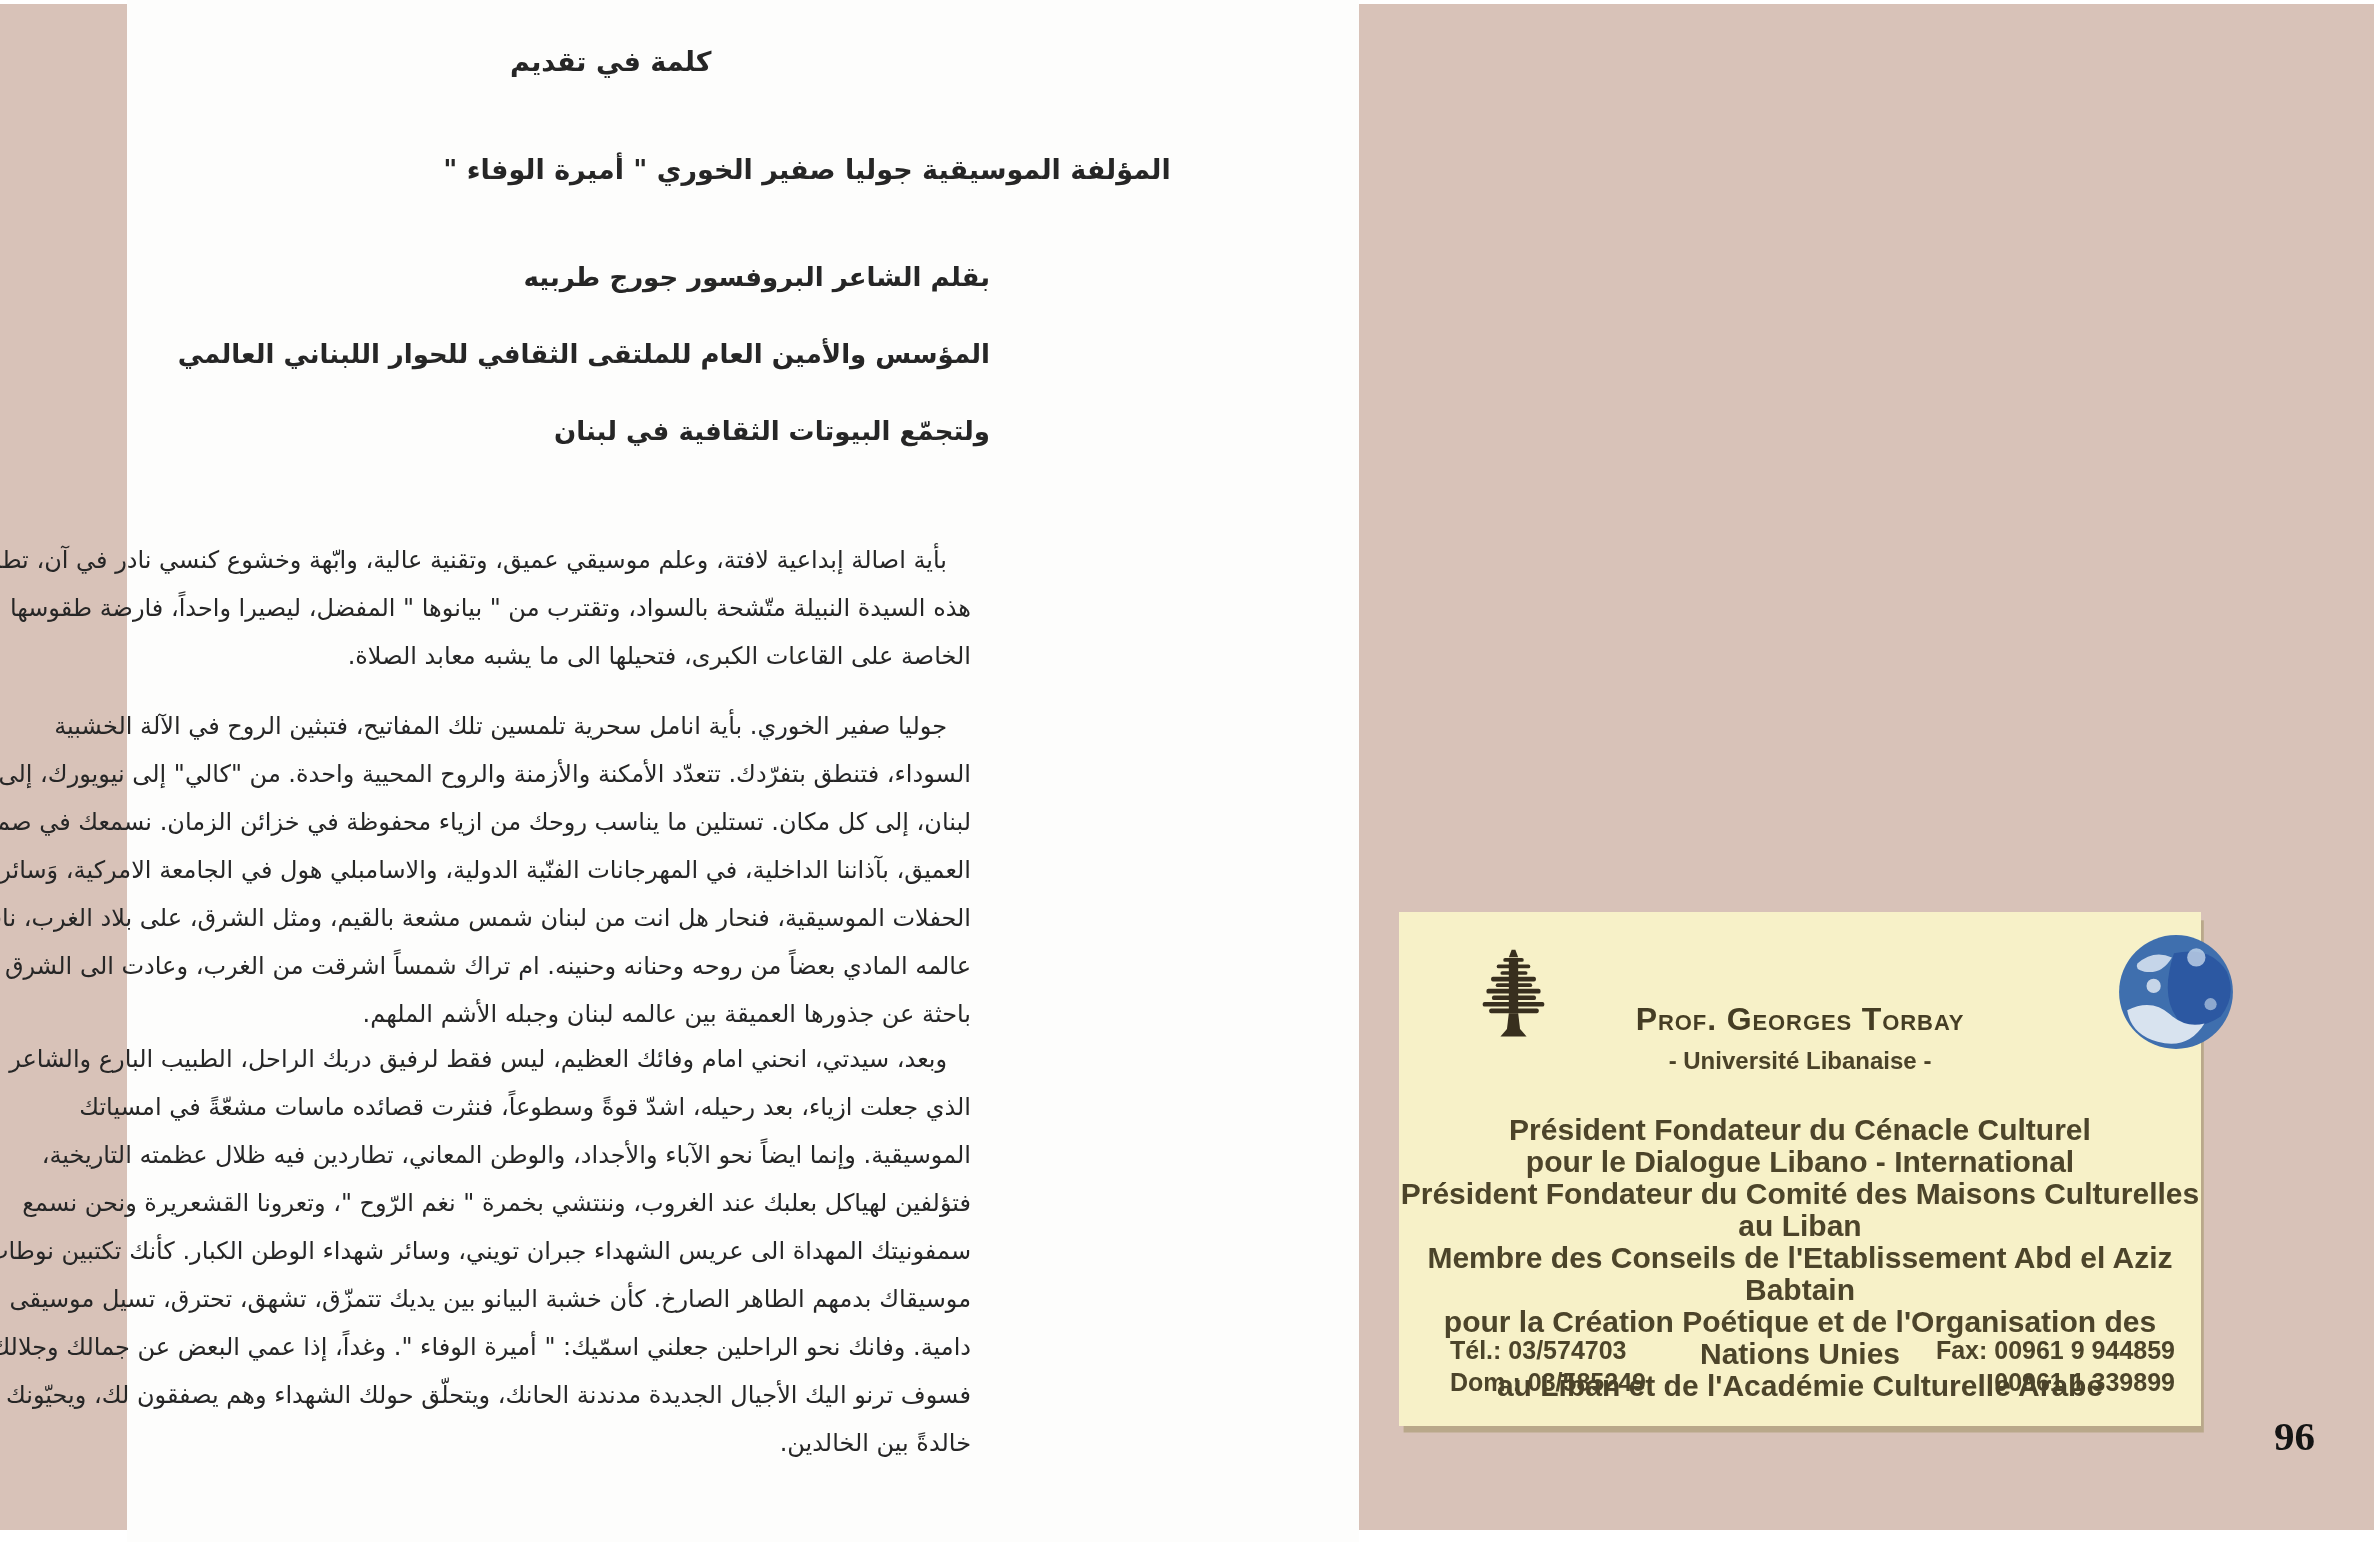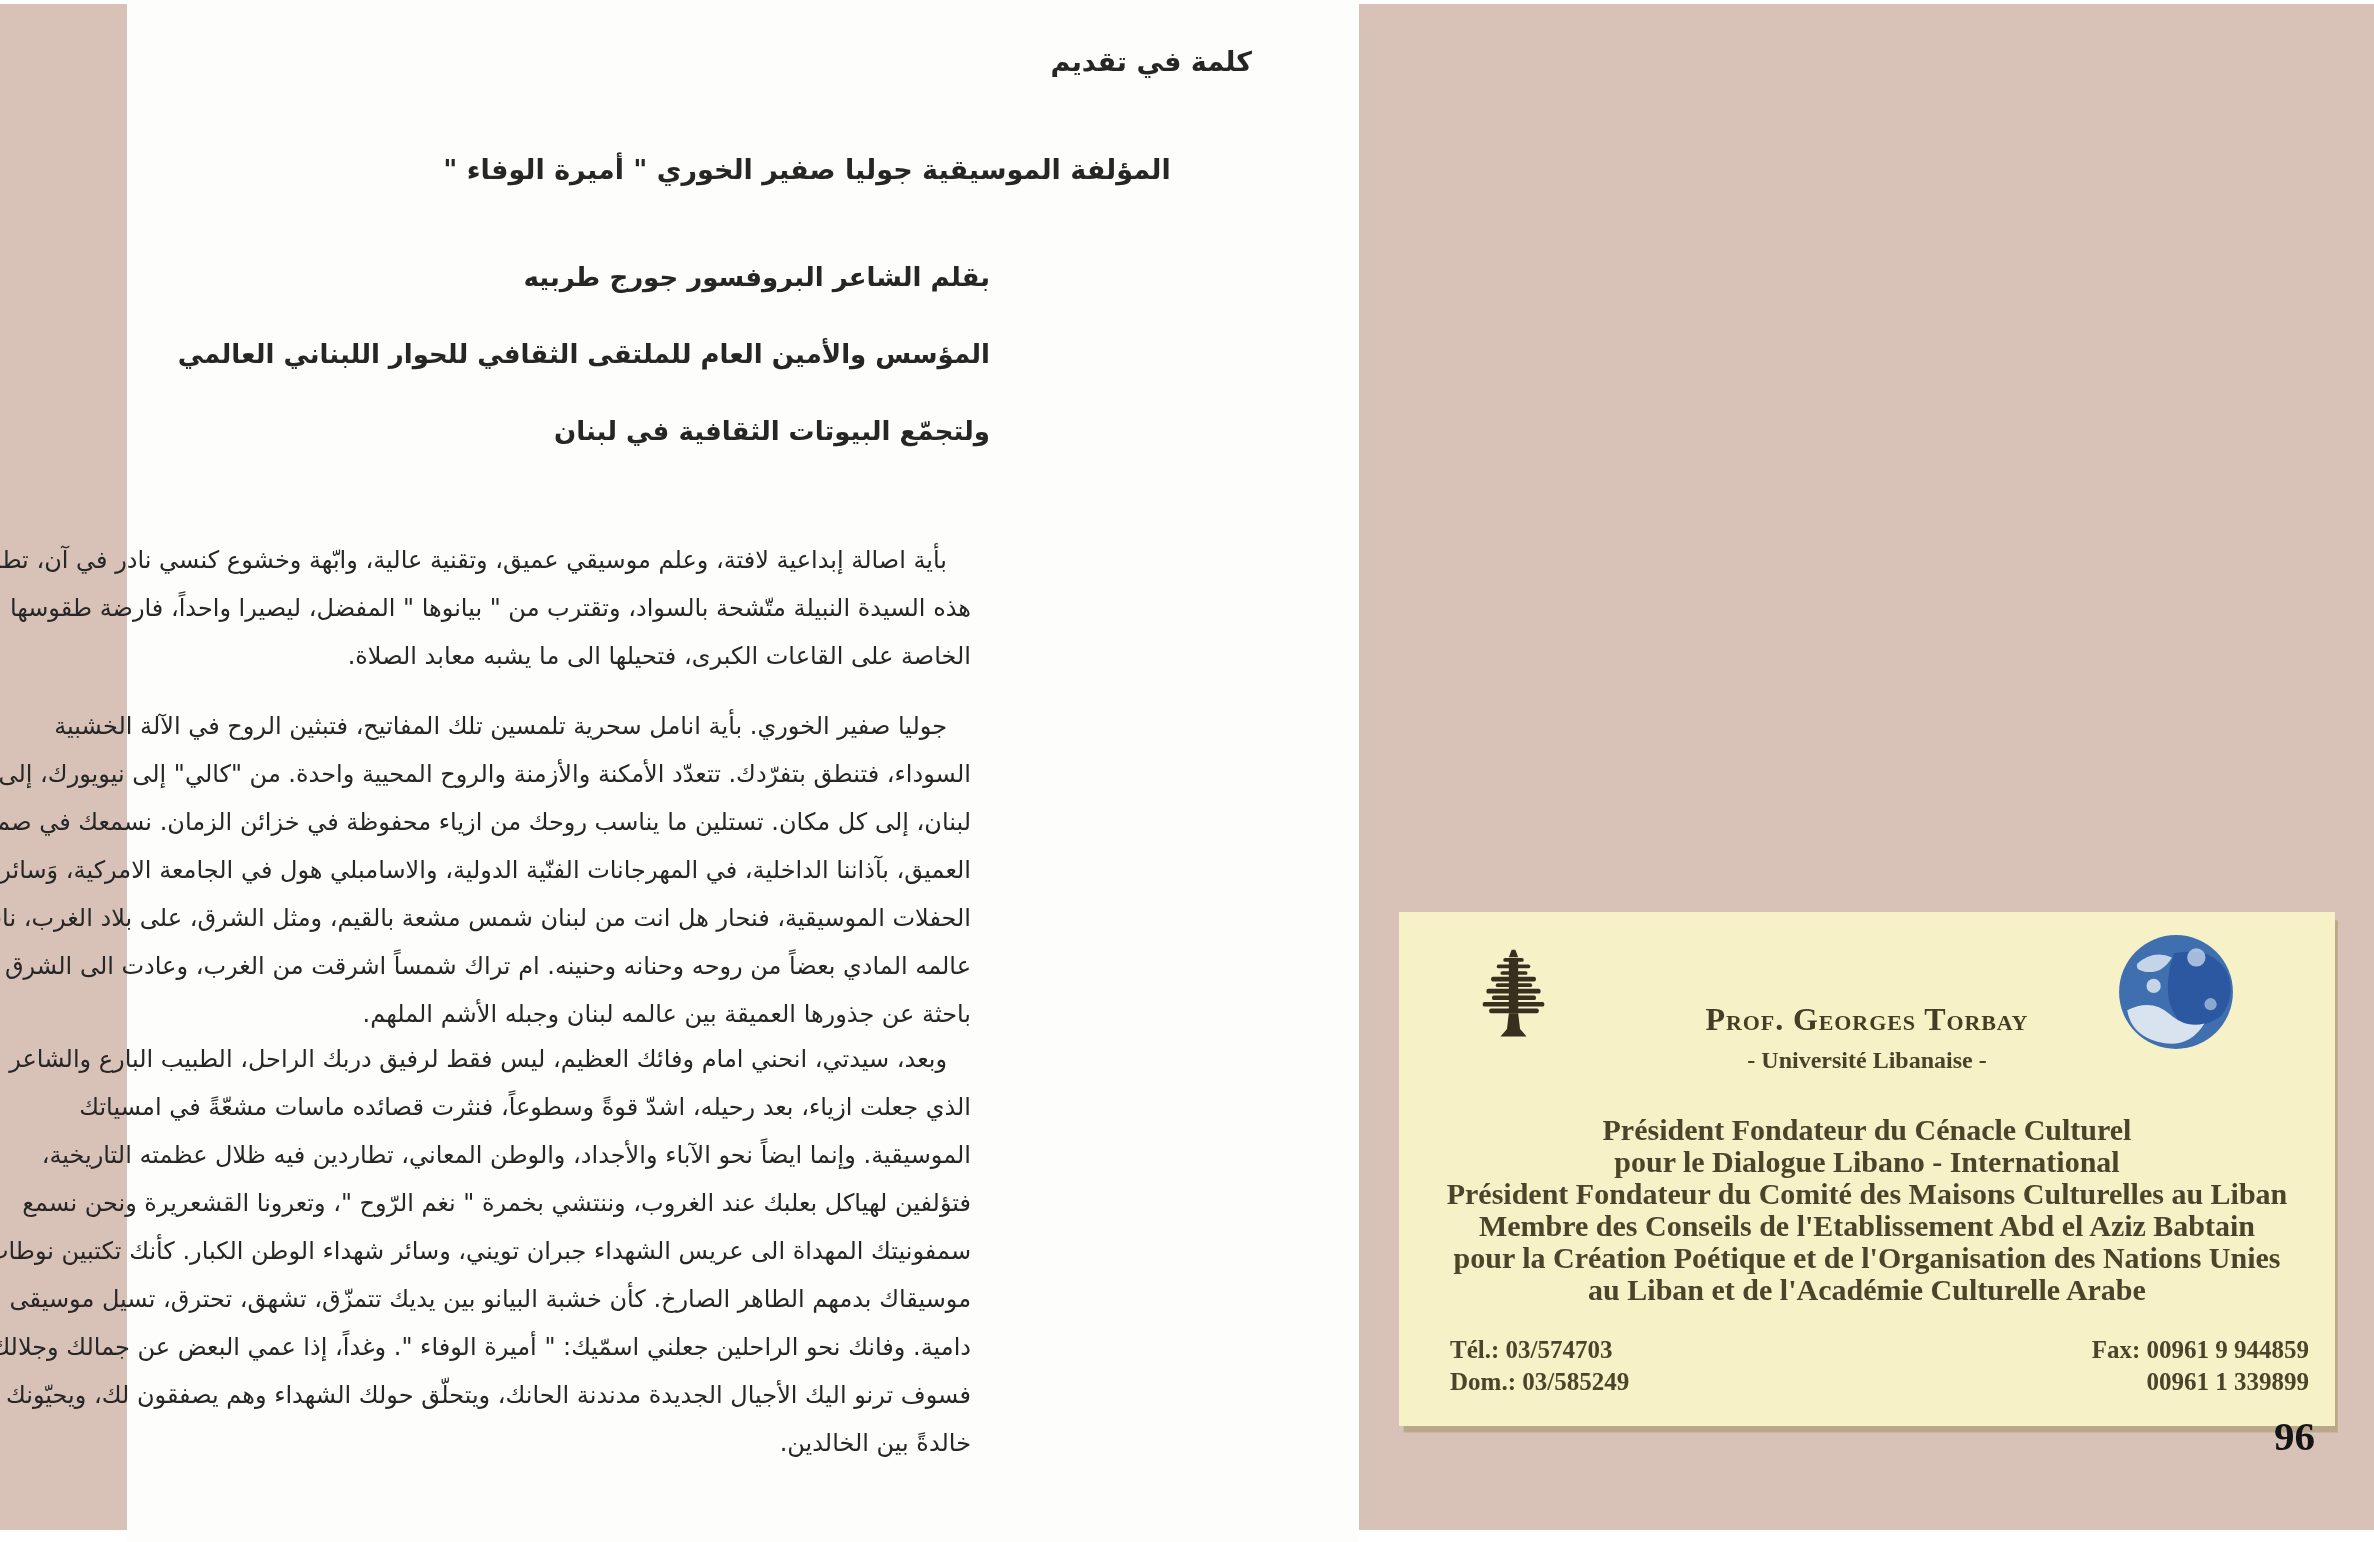--- a/index.html
+++ b/index.html
@@ -15,46 +15,47 @@
     background:#d8c2b8;
   }
   
   .paper{
     position:absolute;left:127px;top:0;width:1232px;height:1543px;
     background:#fdfdfc;
   }
   .ar{direction:rtl;color:#262626;}
   .doc-title-1{
     position:absolute;top:43px;left:383px;width:742px;
-    text-align:right;font-size:27px;font-weight:bold;line-height:37px;
+    text-align:left;font-size:27px;font-weight:bold;line-height:37px;
   }
   .doc-title-2{
     position:absolute;top:121px;left:216px;width:928px;
     text-align:center;font-size:27px;font-weight:bold;line-height:37px;margin-top:30px;
   }
   .byline{
     position:absolute;top:239px;left:0;width:863px;
     font-size:26px;font-weight:bold;line-height:77px;
   }
   .para{
     position:absolute;left:28px;width:816px;
     text-align:right;font-size:24px;line-height:48px;
   }
   .para .line{white-space:nowrap;}
   .para .line:first-child{padding-right:24px;}
   .para-1{top:536px;}
   .para-2{top:702px;}
   .para-3{top:1035px;}
   
   .card{
-    position:absolute;left:1399px;top:912px;width:936px;height:514px;
+    position:absolute;left:1399px;top:912px;width:784px;height:514px;
     background:#f7f1c8;
     box-shadow:3.7px 7.4px 0 -0.9px #b9a88a;
     color:#4a4228;
-    font-family:Liberation Serif, serif;
+    font-family:Liberation Sans, sans-serif;
+    padding-left:18px;
   }
   .cedar{position:absolute;left:67px;top:33px;width:95px;height:98px;}
   .globe{position:absolute;left:716px;top:18.6px;width:122px;height:122px;}
   .card-name{
     position:absolute;top:89px;left:0;width:100%;
     text-align:center;font-size:32px;font-weight:bold;
     font-variant:small-caps;letter-spacing:0.9px;color:#453d24;
   }
   .card-affiliation{
     position:absolute;top:135px;left:0;width:100%;

